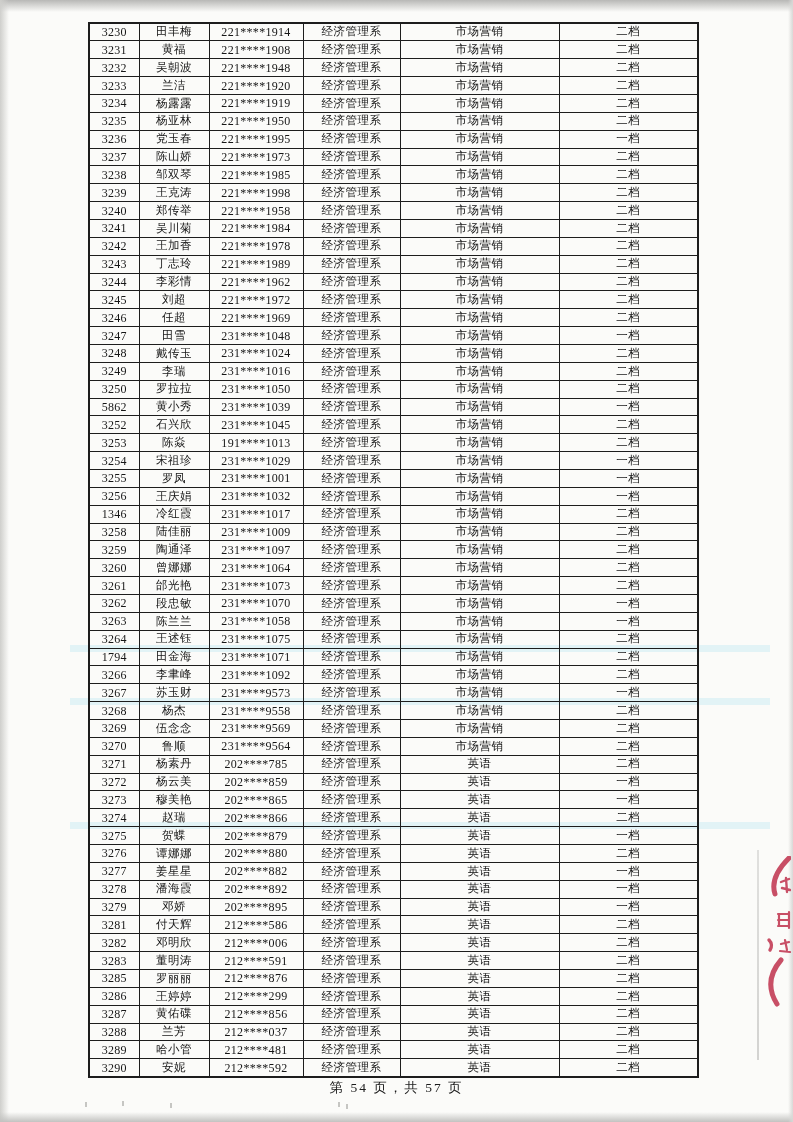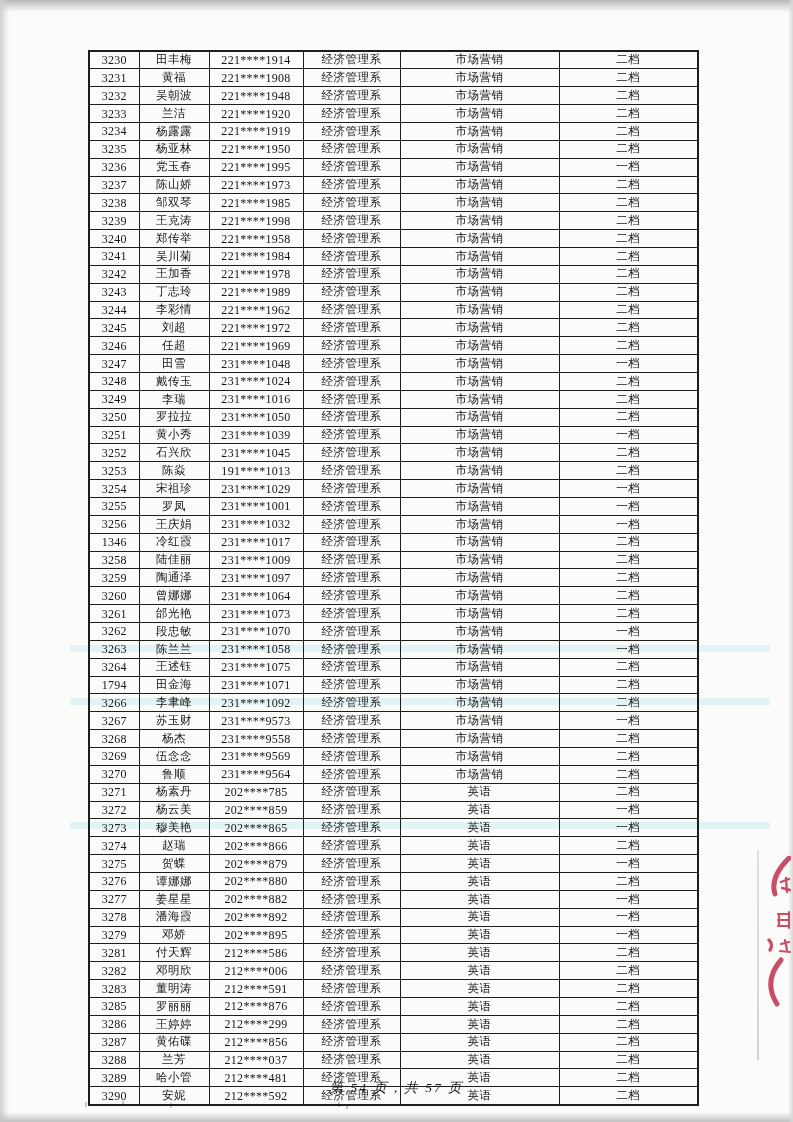--- a/index.html
+++ b/index.html
@@ -22,37 +22,37 @@
     background:linear-gradient(#d9d9d7,#c9c9c7);opacity:.8;}
   .scan-band{position:absolute;left:70px;width:700px;height:7px;
     background:rgba(170,225,238,.30);pointer-events:none;}
   .band1{top:645px;} .band2{top:698px;} .band3{top:822px;}
   .dots{position:absolute;top:1100px;left:80px;width:400px;height:10px;}
   .dots i{position:absolute;width:2px;height:5px;background:#9a9a98;opacity:.55;display:block;}
 
   
   table.records{
     position:absolute;left:88px;top:22px;width:609px;height:1056px;
-    border-collapse:collapse;table-layout:fixed;margin-top:28px;
+    border-collapse:collapse;table-layout:fixed;
   }
   table.records td{
     border:1px solid #1d1d1d;
     text-align:center;vertical-align:middle;
     font-size:11.5px;line-height:1;padding:0;
     white-space:nowrap;overflow:hidden;
     letter-spacing:.5px;
   }
   table.records{border:2px solid #1d1d1d;}
   table.records tr{height:17.31px;}
   table.records td:nth-child(1),table.records td:nth-child(3){font-size:12px;letter-spacing:.3px;}
 
   
   .footer{
     position:absolute;left:0;top:1079px;width:793px;
-    text-align:center;font-size:13.5px;letter-spacing:2px;color:#1b1b1b;font-style:italic;
+    text-align:center;font-size:13.5px;letter-spacing:2px;color:#1b1b1b;
   }
 
   
   .stamp-wrap{position:absolute;left:751px;top:856px;width:40px;height:155px;overflow:hidden;}
 </style>
 </head>
 <body>
 
 <div class="edge-top"></div>
 <div class="edge-left"></div>
@@ -242,21 +242,21 @@
       </tr>
       <tr>
         <td>3250</td>
         <td>罗拉拉</td>
         <td>231****1050</td>
         <td>经济管理系</td>
         <td>市场营销</td>
         <td>二档</td>
       </tr>
       <tr>
-        <td>3251</td>
+        <td>5862</td>
         <td>黄小秀</td>
         <td>231****1039</td>
         <td>经济管理系</td>
         <td>市场营销</td>
         <td>一档</td>
       </tr>
       <tr>
         <td>3252</td>
         <td>石兴欣</td>
         <td>231****1045</td>

